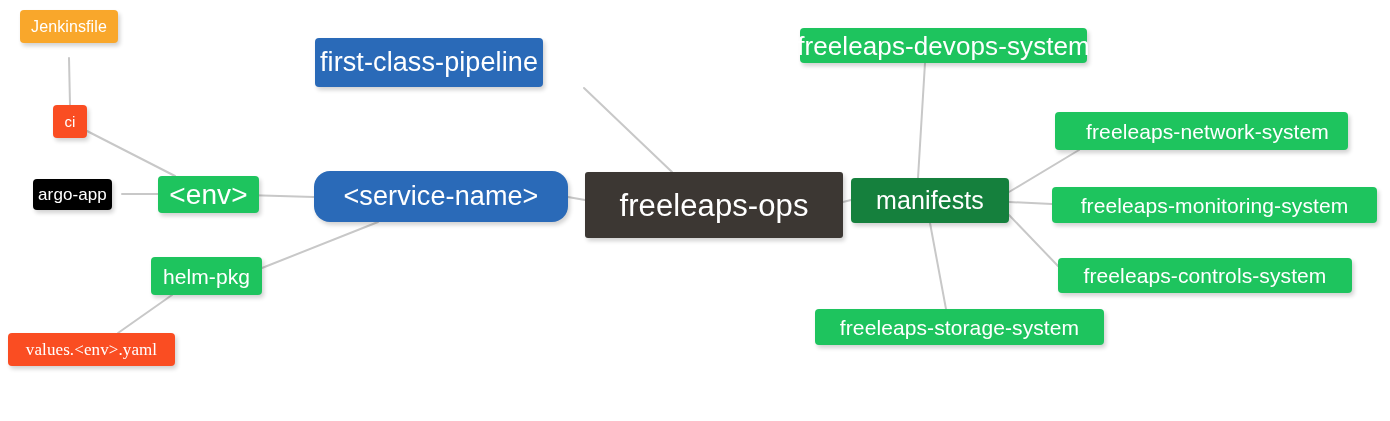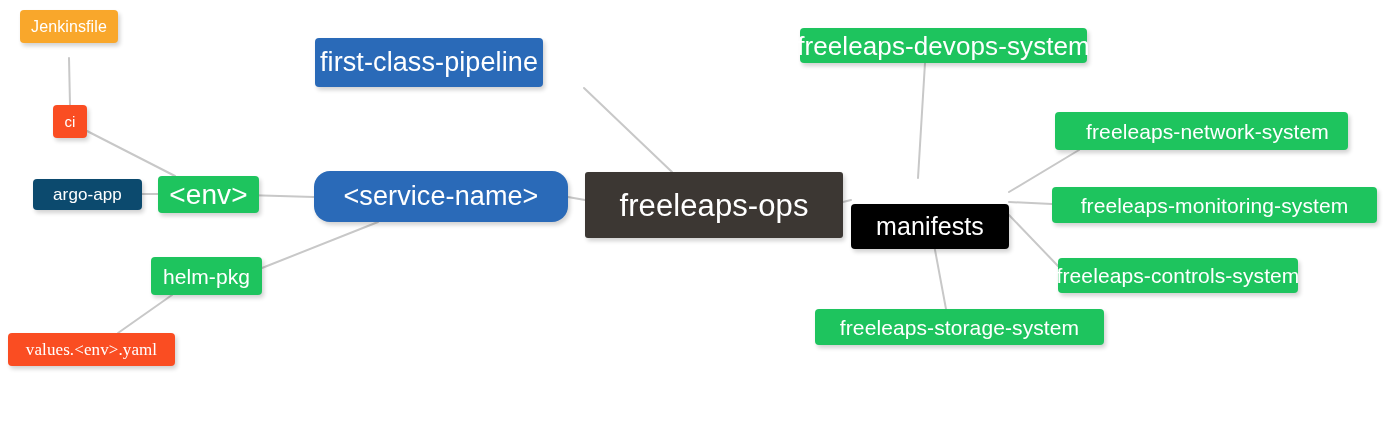--- a/index.html
+++ b/index.html
@@ -75,50 +75,50 @@
   <div id="node-layer">
       <div class="node root" style="left: 585px; top: 172px; width: 258px; height: 66px; background: rgb(60, 55, 51); font-size: 31px;">
         <span>freeleaps-ops</span>
       </div>
       <div class="node" style="left: 315px; top: 38px; width: 228px; height: 49px; background: rgb(42, 106, 184); font-size: 27px;">
         <span>first-class-pipeline</span>
       </div>
       <div class="node" style="left: 314px; top: 171px; width: 254px; height: 51px; background: rgb(42, 106, 184); font-size: 27px; border-radius: 16px;">
         <span>&lt;service-name&gt;</span>
       </div>
-      <div class="node" style="left: 851px; top: 178px; width: 158px; height: 45px; background: #000000; font-size: 25px; margin-top: 26px;">
+      <div class="node" style="left: 851px; top: 178px; width: 158px; height: 45px; background: #15803d; font-size: 25px;">
         <span>manifests</span>
       </div>
       <div class="node" style="left: 158px; top: 176px; width: 101px; height: 37px; background: rgb(30, 196, 94); font-size: 28px;">
         <span>&lt;env&gt;</span>
       </div>
       <div class="node" style="left: 151px; top: 257px; width: 111px; height: 38px; background: rgb(30, 196, 94); font-size: 21px;">
         <span>helm-pkg</span>
       </div>
       <div class="node" style="left: 53px; top: 105px; width: 34px; height: 33px; background: rgb(250, 77, 34); font-size: 15px;">
         <span>ci</span>
       </div>
-      <div class="node" style="left: 33px; top: 179px; width: 109px; height: 31px; background: #0c4a6e; font-size: 17px;">
+      <div class="node" style="left: 33px; top: 179px; width: 79px; height: 31px; background: #000000; font-size: 17px;">
         <span>argo-app</span>
       </div>
       <div class="node" style="left: 20px; top: 10px; width: 98px; height: 33px; background: rgb(249, 167, 43); font-size: 16px;">
         <span>Jenkinsfile</span>
       </div>
       <div class="node" style="left: 8px; top: 333px; width: 167px; height: 33px; background: rgb(250, 77, 34); font-size: 17px; font-family: Liberation Serif, serif;">
         <span>values.&lt;env&gt;.yaml</span>
       </div>
       <div class="node" style="left: 800px; top: 28px; width: 287px; height: 35px; background: rgb(30, 196, 94); font-size: 26px; text-align: center;">
         <span>freeleaps-devops-system</span>
       </div>
       <div class="node" style="left: 1055px; top: 112px; width: 293px; height: 38px; background: rgb(30, 196, 94); font-size: 21px; padding-left: 12px;">
         <span>freeleaps-network-system</span>
       </div>
       <div class="node" style="left: 1052px; top: 187px; width: 325px; height: 36px; background: rgb(30, 196, 94); font-size: 21px;">
         <span>freeleaps-monitoring-system</span>
       </div>
-      <div class="node" style="left: 1058px; top: 258px; width: 240px; height: 35px; background: rgb(30, 196, 94); font-size: 21px;">
+      <div class="node" style="left: 1058px; top: 258px; width: 294px; height: 35px; background: rgb(30, 196, 94); font-size: 21px;">
         <span>freeleaps-controls-system</span>
       </div>
       <div class="node" style="left: 815px; top: 309px; width: 289px; height: 36px; background: rgb(30, 196, 94); font-size: 21px;">
         <span>freeleaps-storage-system</span>
       </div>
     </div>
 </div>
 
 </body></html>

